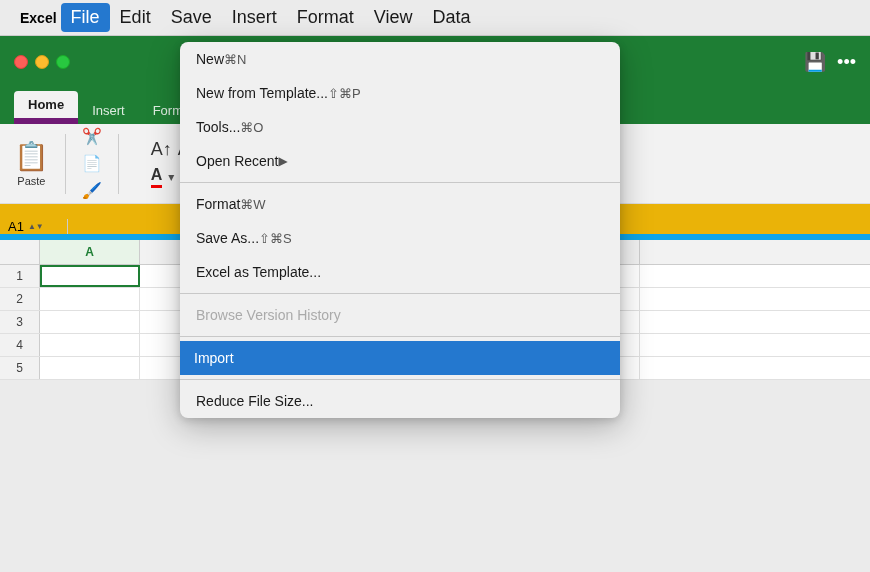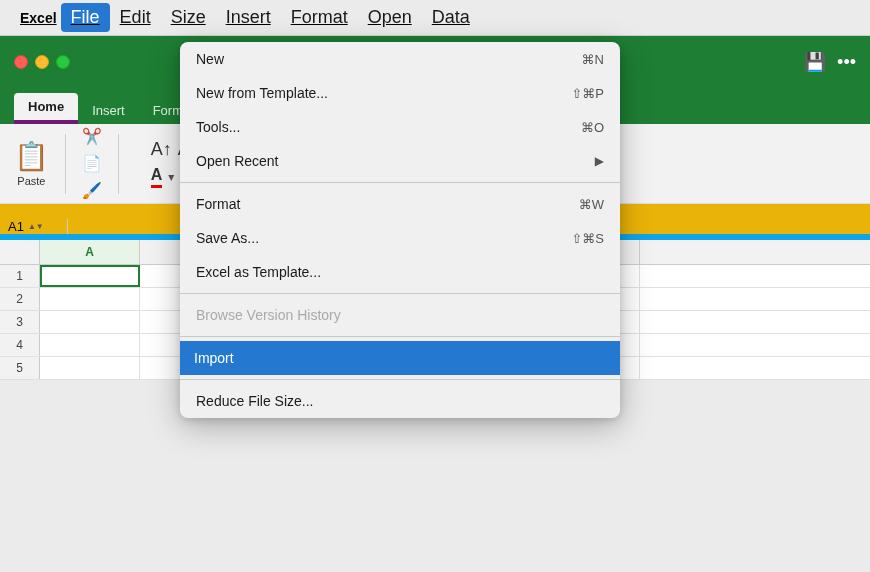--- a/index.html
+++ b/index.html
@@ -15,21 +15,20 @@
     
     .menu-bar {
       display: flex;
       align-items: center;
       background: #ebebeb;
       height: 36px;
       padding: 0 10px;
       border-bottom: 1px solid #ccc;
       position: relative;
       z-index: 10;
-      text-decoration: underline;
     }
     .menu-bar-item {
       padding: 4px 10px;
       font-size: 18px;
       color: #1a1a1a;
       cursor: pointer;
       border-radius: 4px;
     }
     .menu-bar-item.active {
       background: #2478cf;
@@ -96,21 +95,21 @@
       padding: 6px 14px;
       font-size: 13px;
       color: rgba(255,255,255,0.85);
       cursor: pointer;
       border-radius: 4px 4px 0 0;
     }
     .ribbon-tab.active {
       background: #f2f2f2;
       color: #1a1a1a;
       font-weight: 600;
-      border-bottom: 4px solid #701a75;
+      border-bottom: 6px solid #701a75;
     }
 
     
     .ribbon-content {
       background: #f2f2f2;
       height: 80px;
       display: flex;
       align-items: center;
       padding: 0 14px;
       gap: 16px;
@@ -229,21 +228,20 @@
       background: #f0f0f0;
       border-radius: 8px;
       box-shadow: 0 8px 32px rgba(0,0,0,0.28), 0 2px 8px rgba(0,0,0,0.15);
       overflow: hidden;
       pointer-events: all;
     }
 
     .menu-item {
       display: flex;
       align-items: center;
-      justify-content: space-between;
       padding: 8px 16px;
       font-size: 14px;
       color: #1a1a1a;
       cursor: pointer;
       min-height: 34px;
     }
     .menu-item.highlighted {
       background: #2478cf;
       color: white;
       padding-left: 14px;
@@ -334,24 +332,24 @@
     }
   </style>
 </head>
 <body>
 
 <div class="menu-bar">
   <span class="apple-logo"></span>
   <span class="app-name">Excel</span>
   <div class="menu-bar-item active">File</div>
   <div class="menu-bar-item">Edit</div>
-  <div class="menu-bar-item">Size</div>
+  <div class="menu-bar-item">Save</div>
   <div class="menu-bar-item">Insert</div>
   <div class="menu-bar-item">Format</div>
-  <div class="menu-bar-item">Open</div>
+  <div class="menu-bar-item">View</div>
   <div class="menu-bar-item">Data</div>
 </div>
 
 <div class="window-chrome">
   <div class="traffic-light">
     <button class="tl-btn tl-close"></button>
     <button class="tl-btn tl-min"></button>
     <button class="tl-btn tl-max"></button>
   </div>
   <div class="chrome-right">

